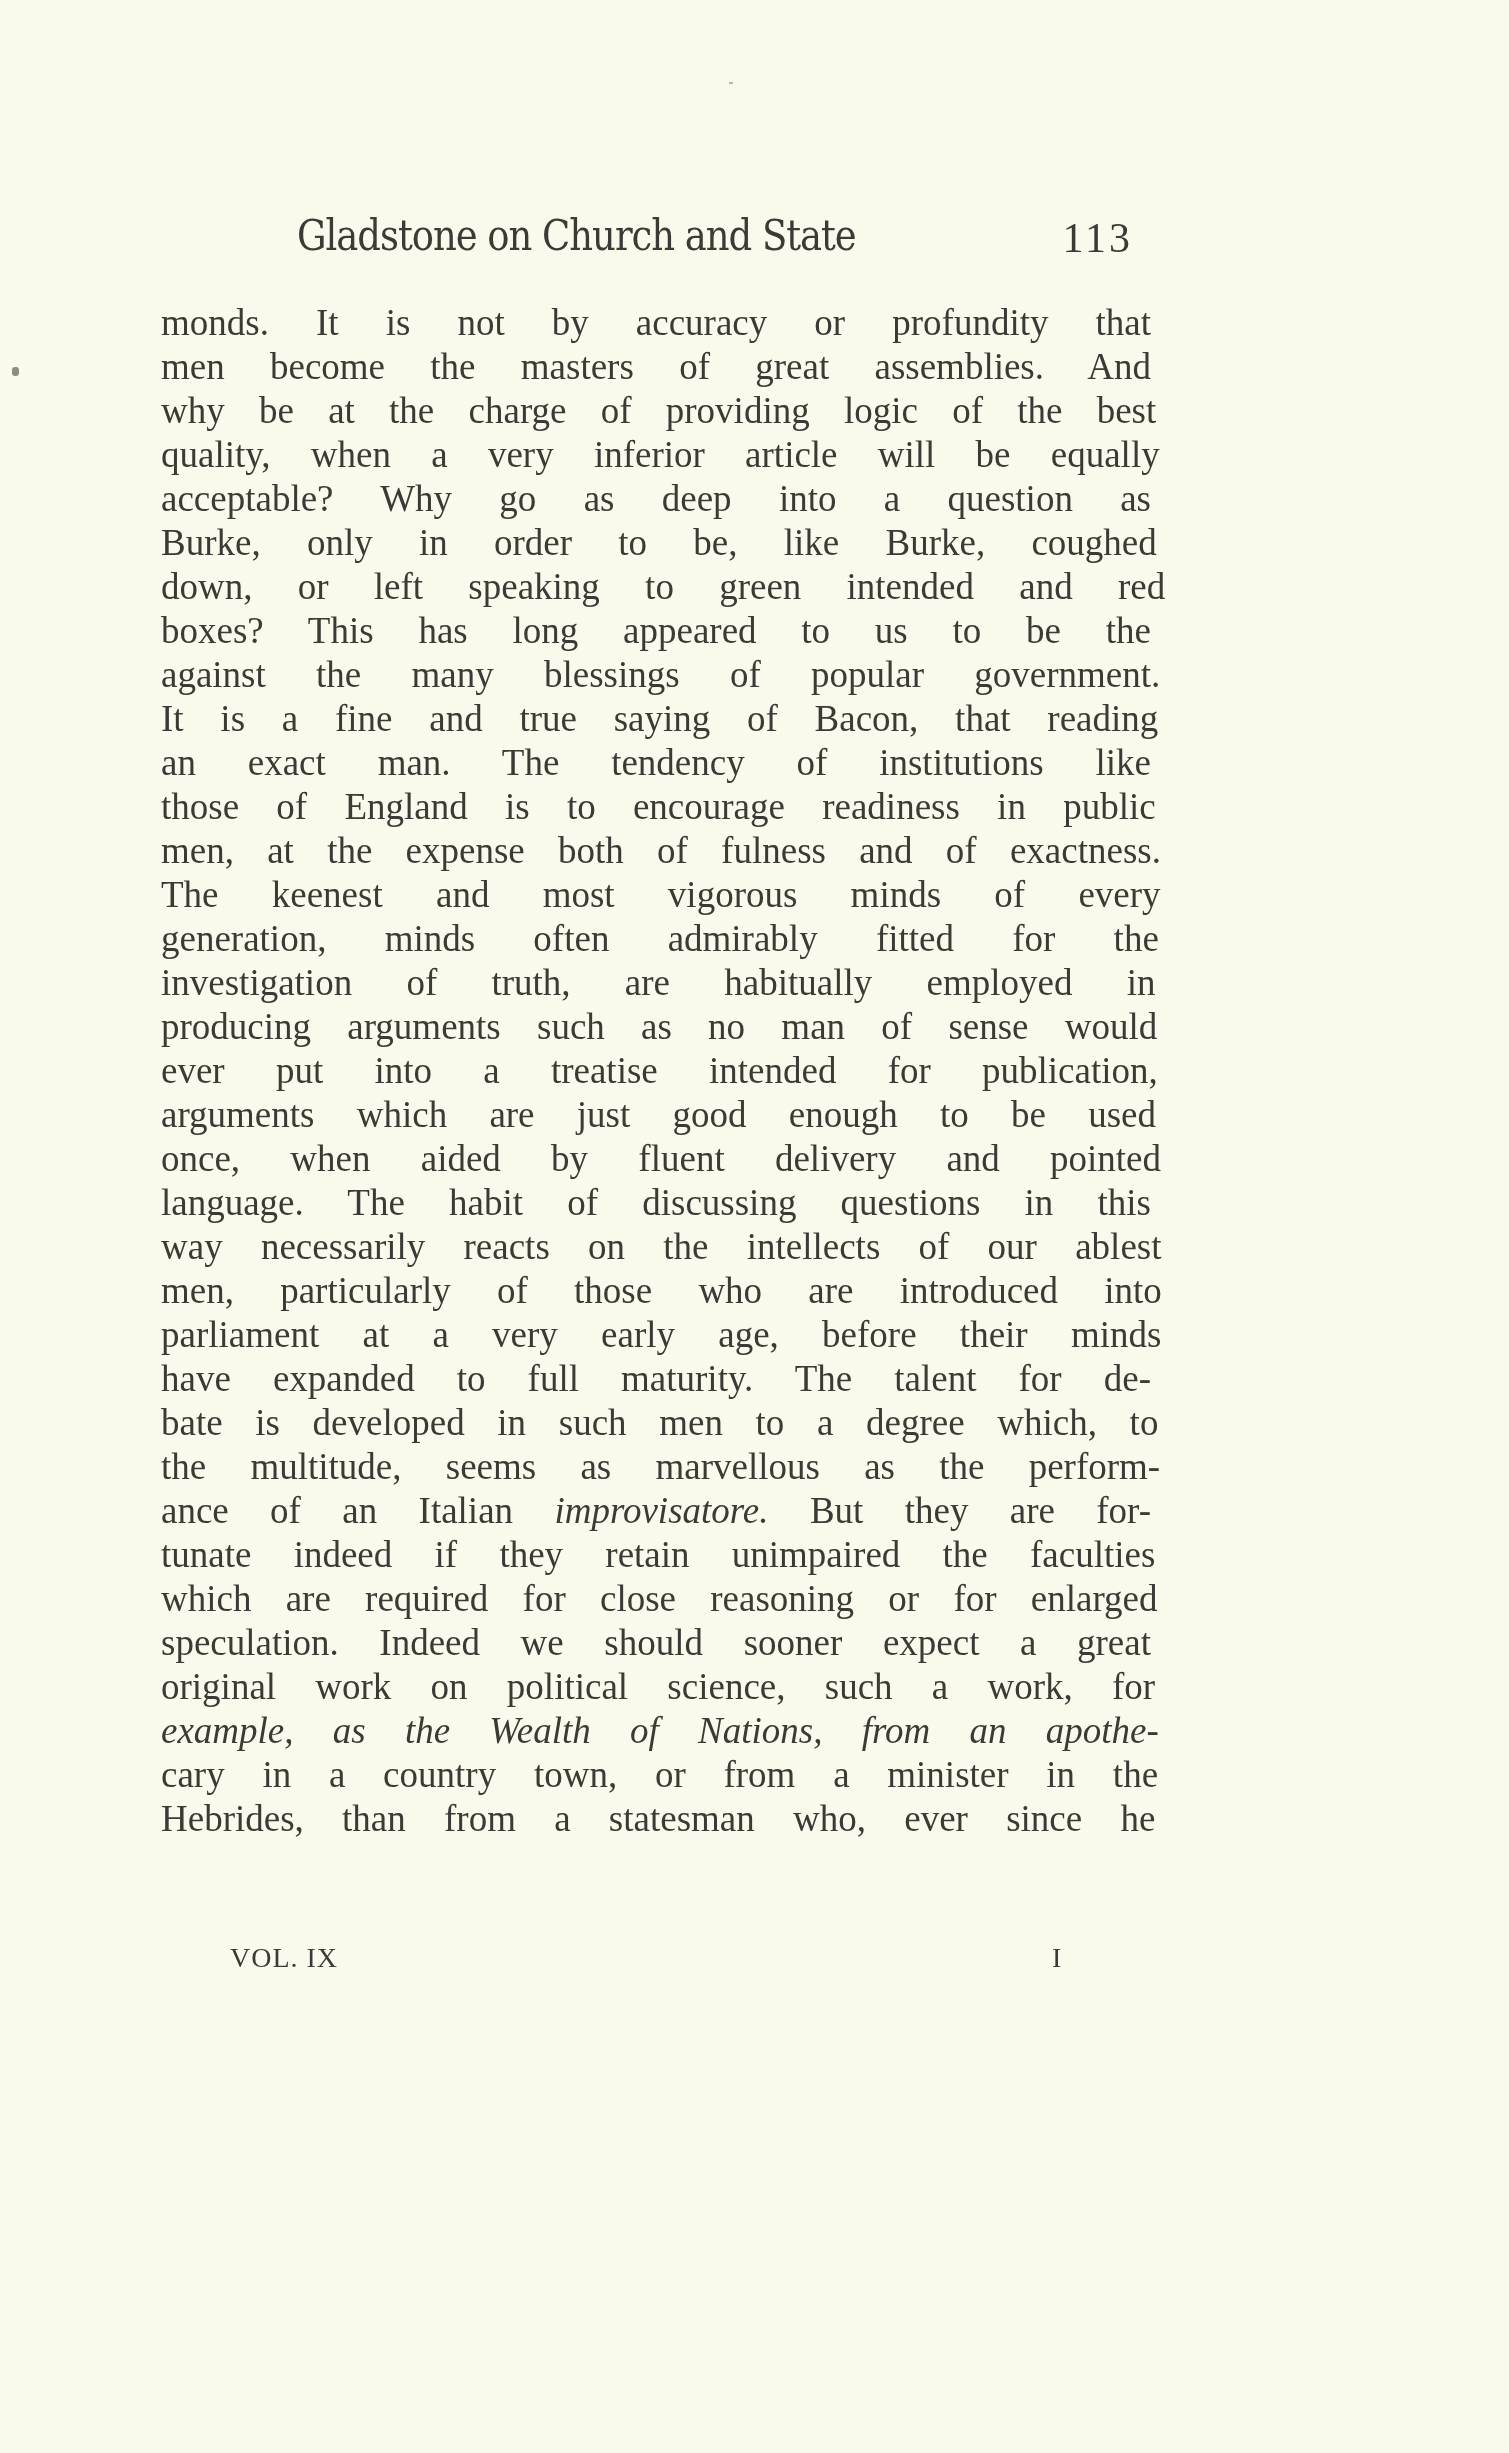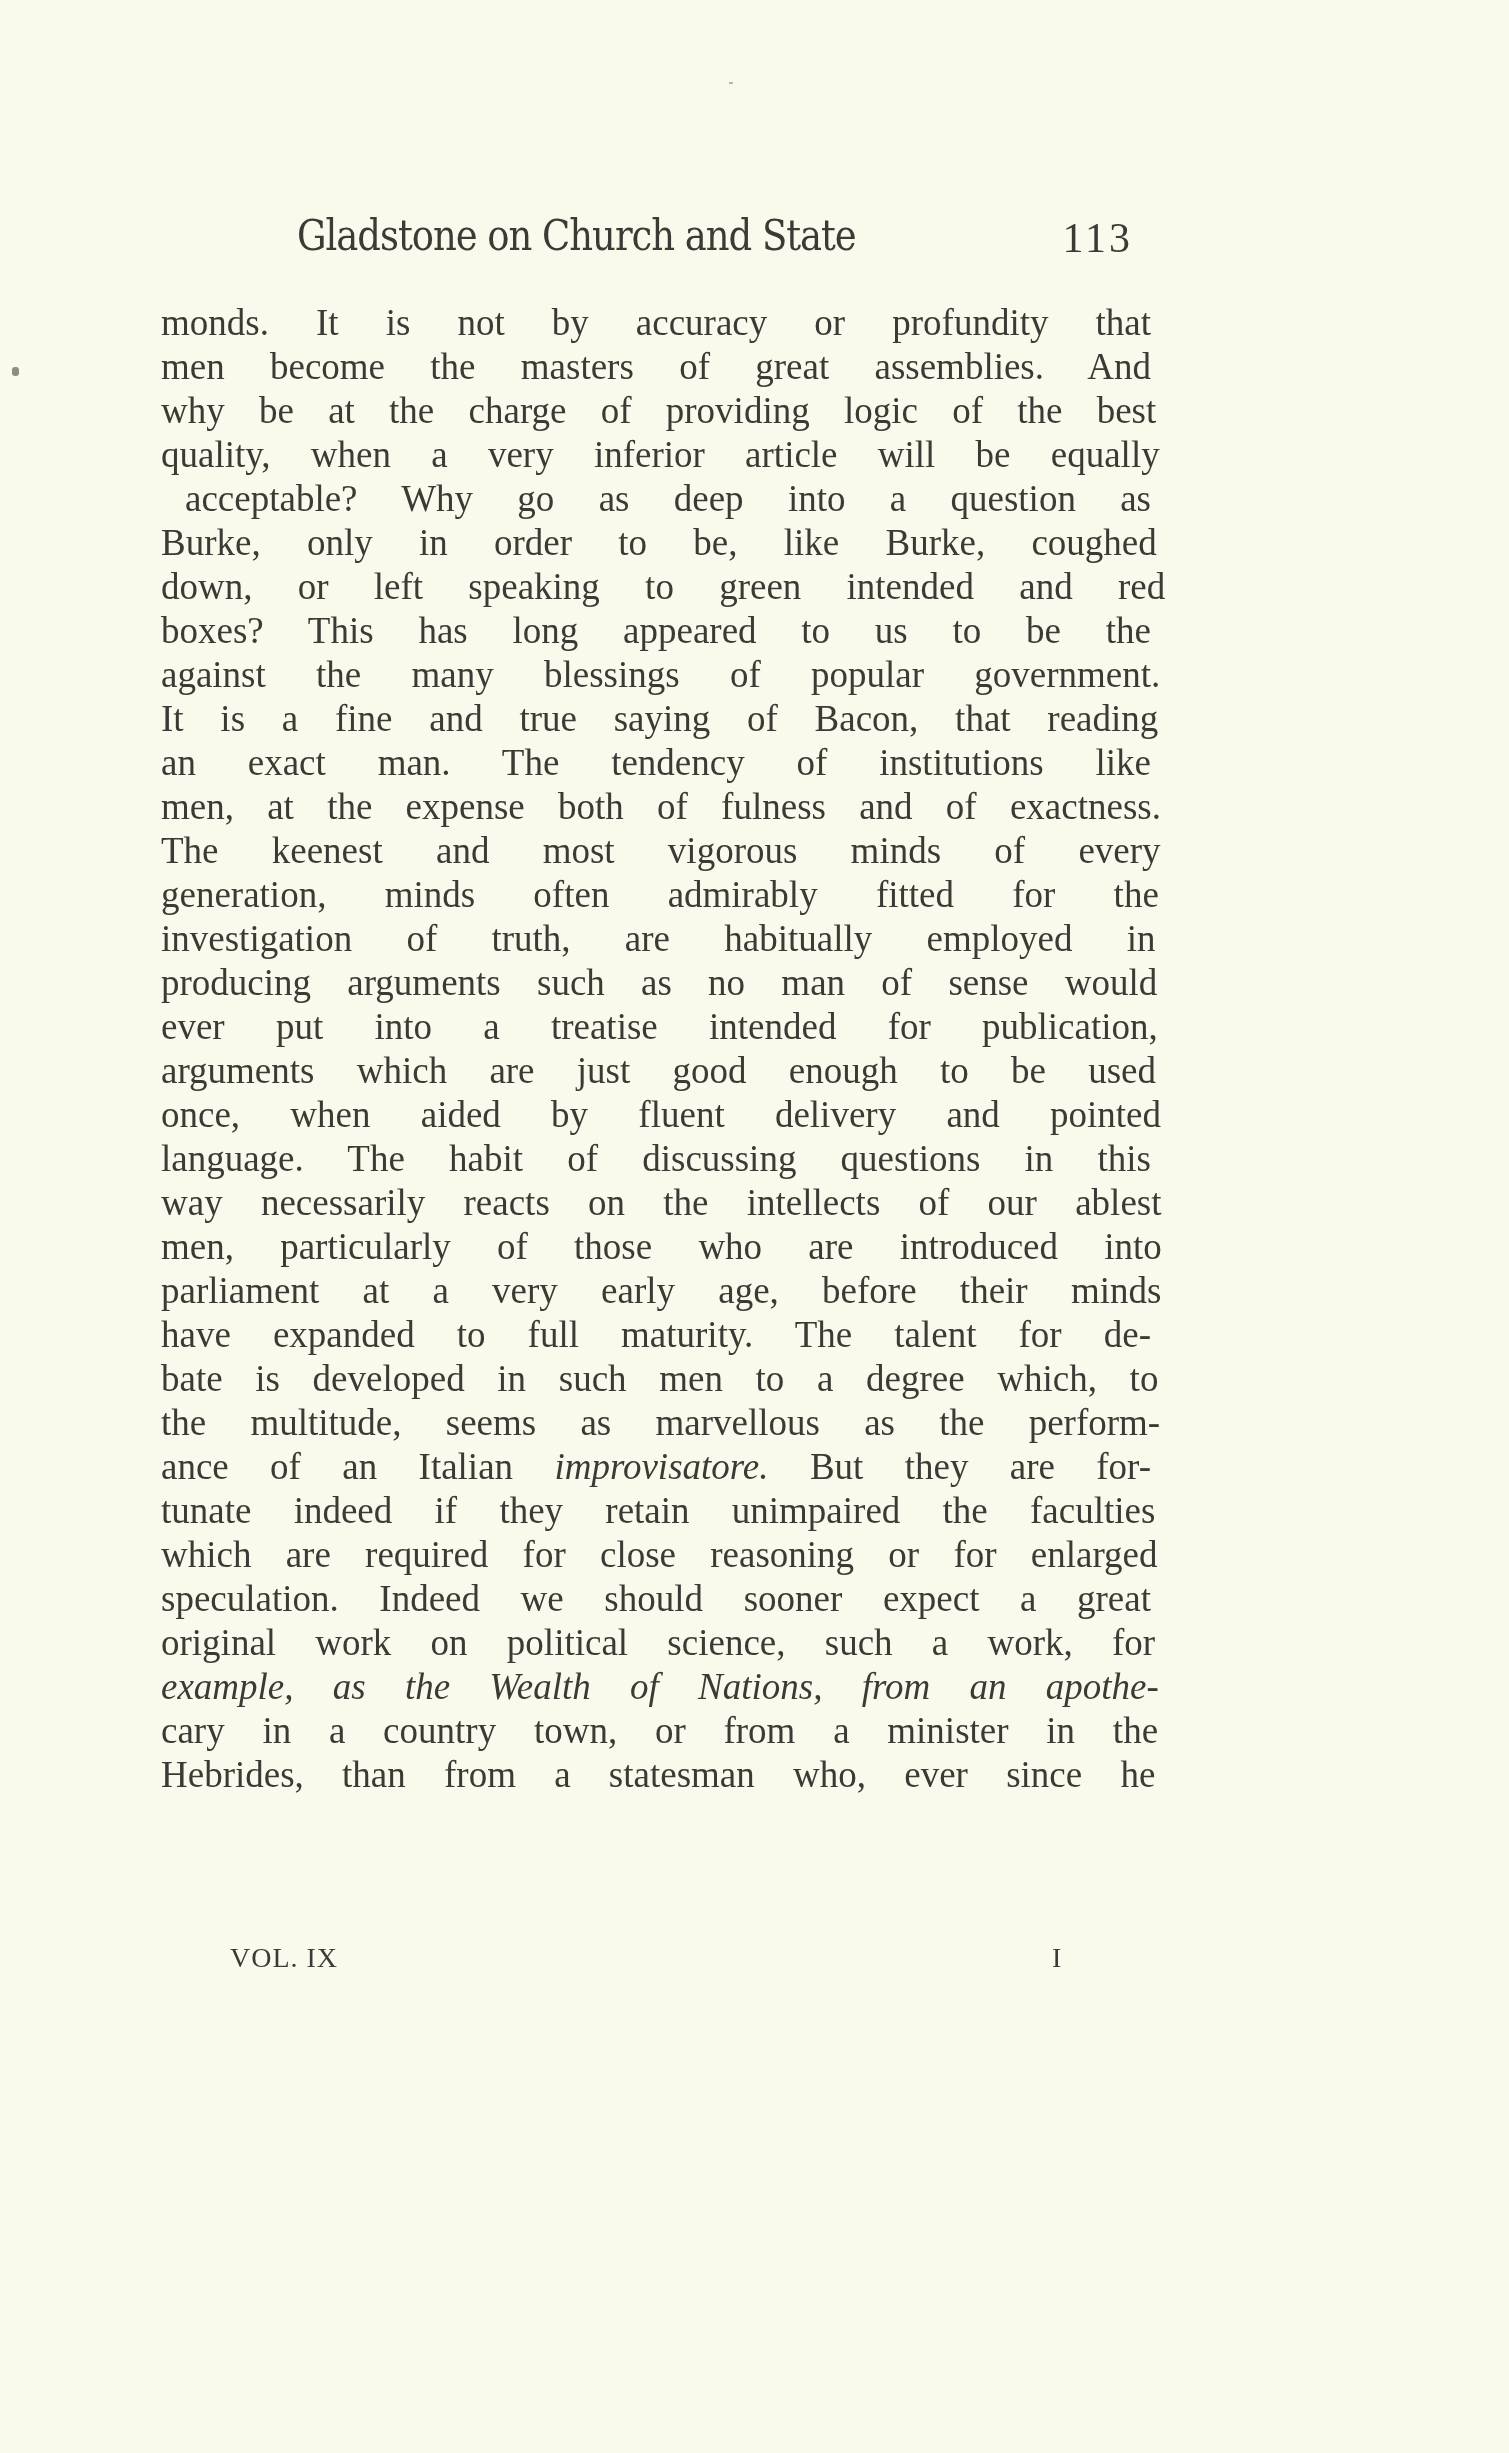--- a/index.html
+++ b/index.html
@@ -53,27 +53,28 @@
 <header class="running-head">
   <span class="title">Gladstone on Church and State</span>
   <span class="folio">113</span>
 </header>
 
 <main class="body-text">
   <span class="line" style="white-space: nowrap; display: block; word-spacing: 33px;">monds.  It is not by accuracy or profundity that</span>
   <span class="line" style="white-space: nowrap; display: block; word-spacing: 31px;">men become the masters of great assemblies.  And</span>
   <span class="line" style="white-space: nowrap; display: block; word-spacing: 25px;">why be at the charge of providing logic of the best</span>
   <span class="line" style="white-space: nowrap; display: block; word-spacing: 31px;">quality, when a very inferior article will be equally</span>
-  <span class="line" style="white-space: nowrap; display: block; word-spacing: 34px; margin-left: 24px;">acceptable?  Why go as deep into a question as</span>
+  <span class="line" style="white-space: nowrap; display: block; word-spacing: 34px;">acceptable?  Why go as deep into a question as</span>
   <span class="line" style="white-space: nowrap; display: block; word-spacing: 37px;">Burke, only in order to be, like Burke, coughed</span>
   <span class="line" style="white-space: nowrap; display: block; word-spacing: 36px;">down, or left speaking to green intended and red</span>
   <span class="line" style="white-space: nowrap; display: block; word-spacing: 32px;">boxes?  This has long appeared to us to be the</span>
   <span class="line" style="white-space: nowrap; display: block; word-spacing: 41px;">against the many blessings of popular government.</span>
   <span class="line" style="white-space: nowrap; display: block; word-spacing: 27.5px;">It is a fine and true saying of Bacon, that reading</span>
   <span class="line" style="white-space: nowrap; display: block; word-spacing: 37px;">an exact man.  The tendency of institutions like</span>
+  <span class="line" style="white-space: nowrap; display: block; word-spacing: 28px;">those of England is to encourage readiness in public</span>
   <span class="line" style="white-space: nowrap; display: block; word-spacing: 24px;">men, at the expense both of fulness and of exactness.</span>
   <span class="line" style="white-space: nowrap; display: block; word-spacing: 44px;">The keenest and most vigorous minds of every</span>
   <span class="line" style="white-space: nowrap; display: block; word-spacing: 49px;">generation, minds often admirably fitted for the</span>
   <span class="line" style="white-space: nowrap; display: block; word-spacing: 45px;">investigation of truth, are habitually employed in</span>
   <span class="line" style="white-space: nowrap; display: block; word-spacing: 27px;">producing arguments such as no man of sense would</span>
   <span class="line" style="white-space: nowrap; display: block; word-spacing: 42px;">ever put into a treatise intended for publication,</span>
   <span class="line" style="white-space: nowrap; display: block; word-spacing: 33px;">arguments which are just good enough to be used</span>
   <span class="line" style="white-space: nowrap; display: block; word-spacing: 41px;">once, when aided by fluent delivery and pointed</span>
   <span class="line" style="white-space: nowrap; display: block; word-spacing: 30px;">language.  The habit of discussing questions in this</span>
   <span class="line" style="white-space: nowrap; display: block; word-spacing: 29px;">way necessarily reacts on the intellects of our ablest</span>

